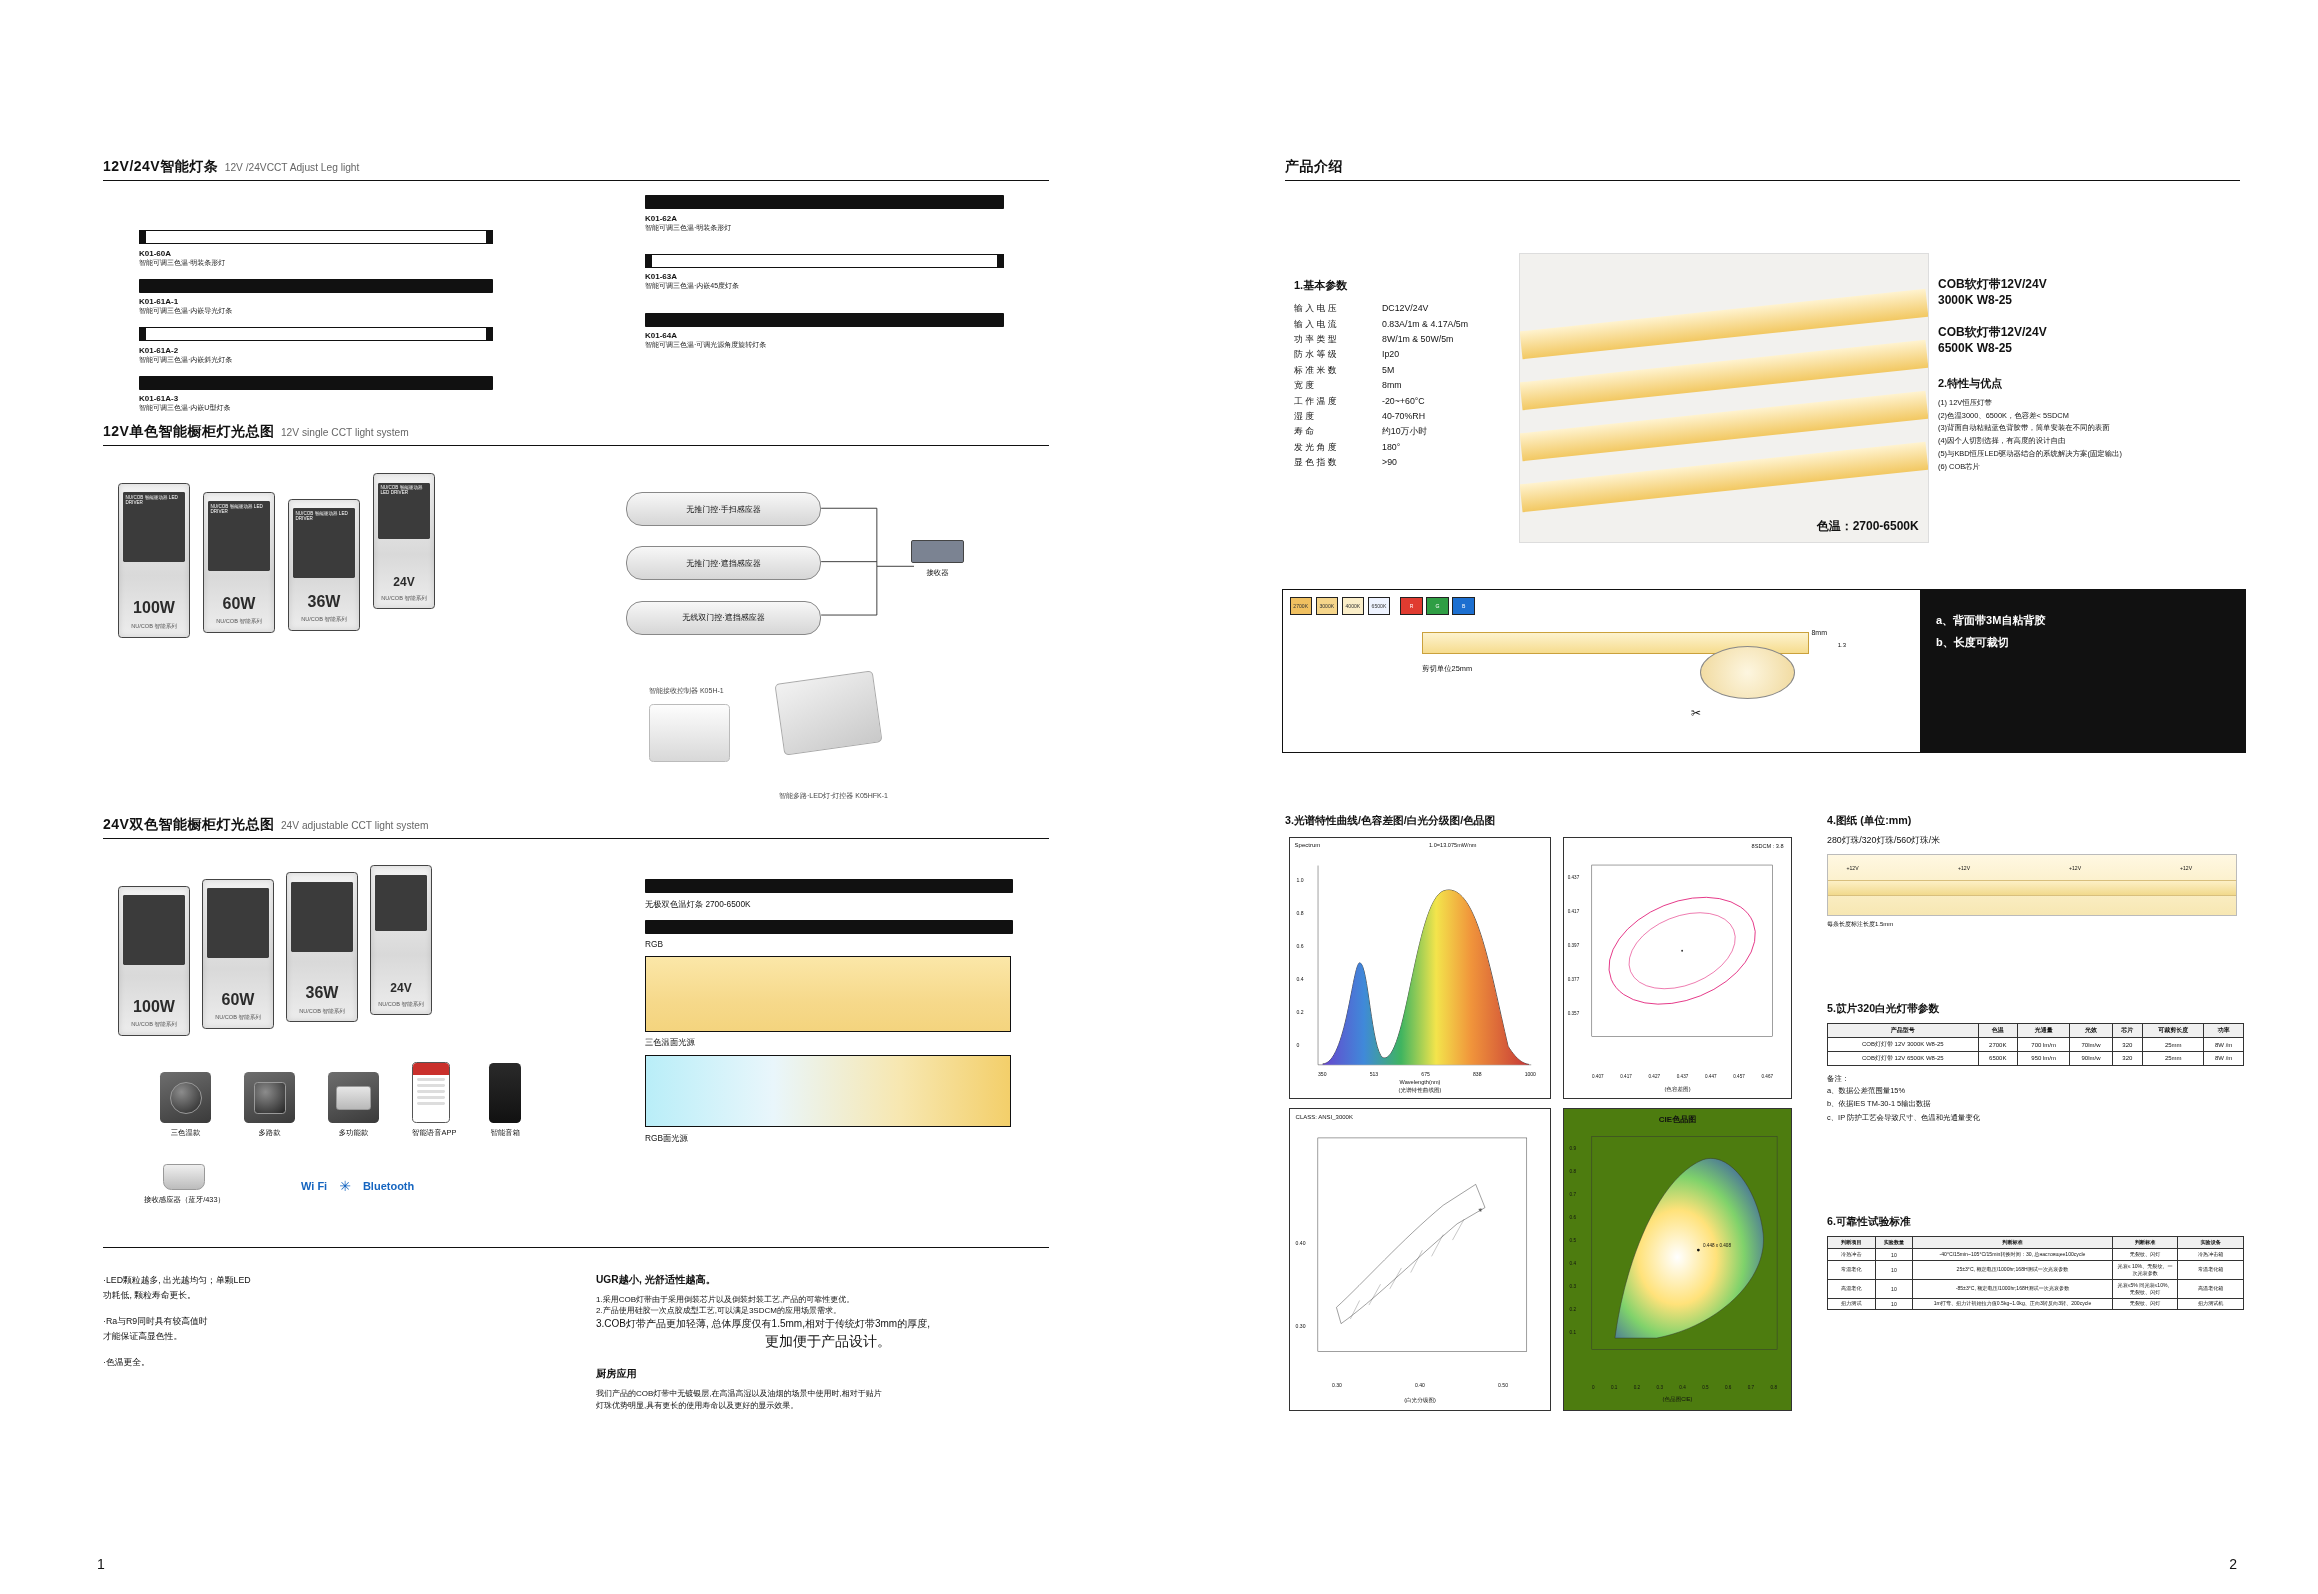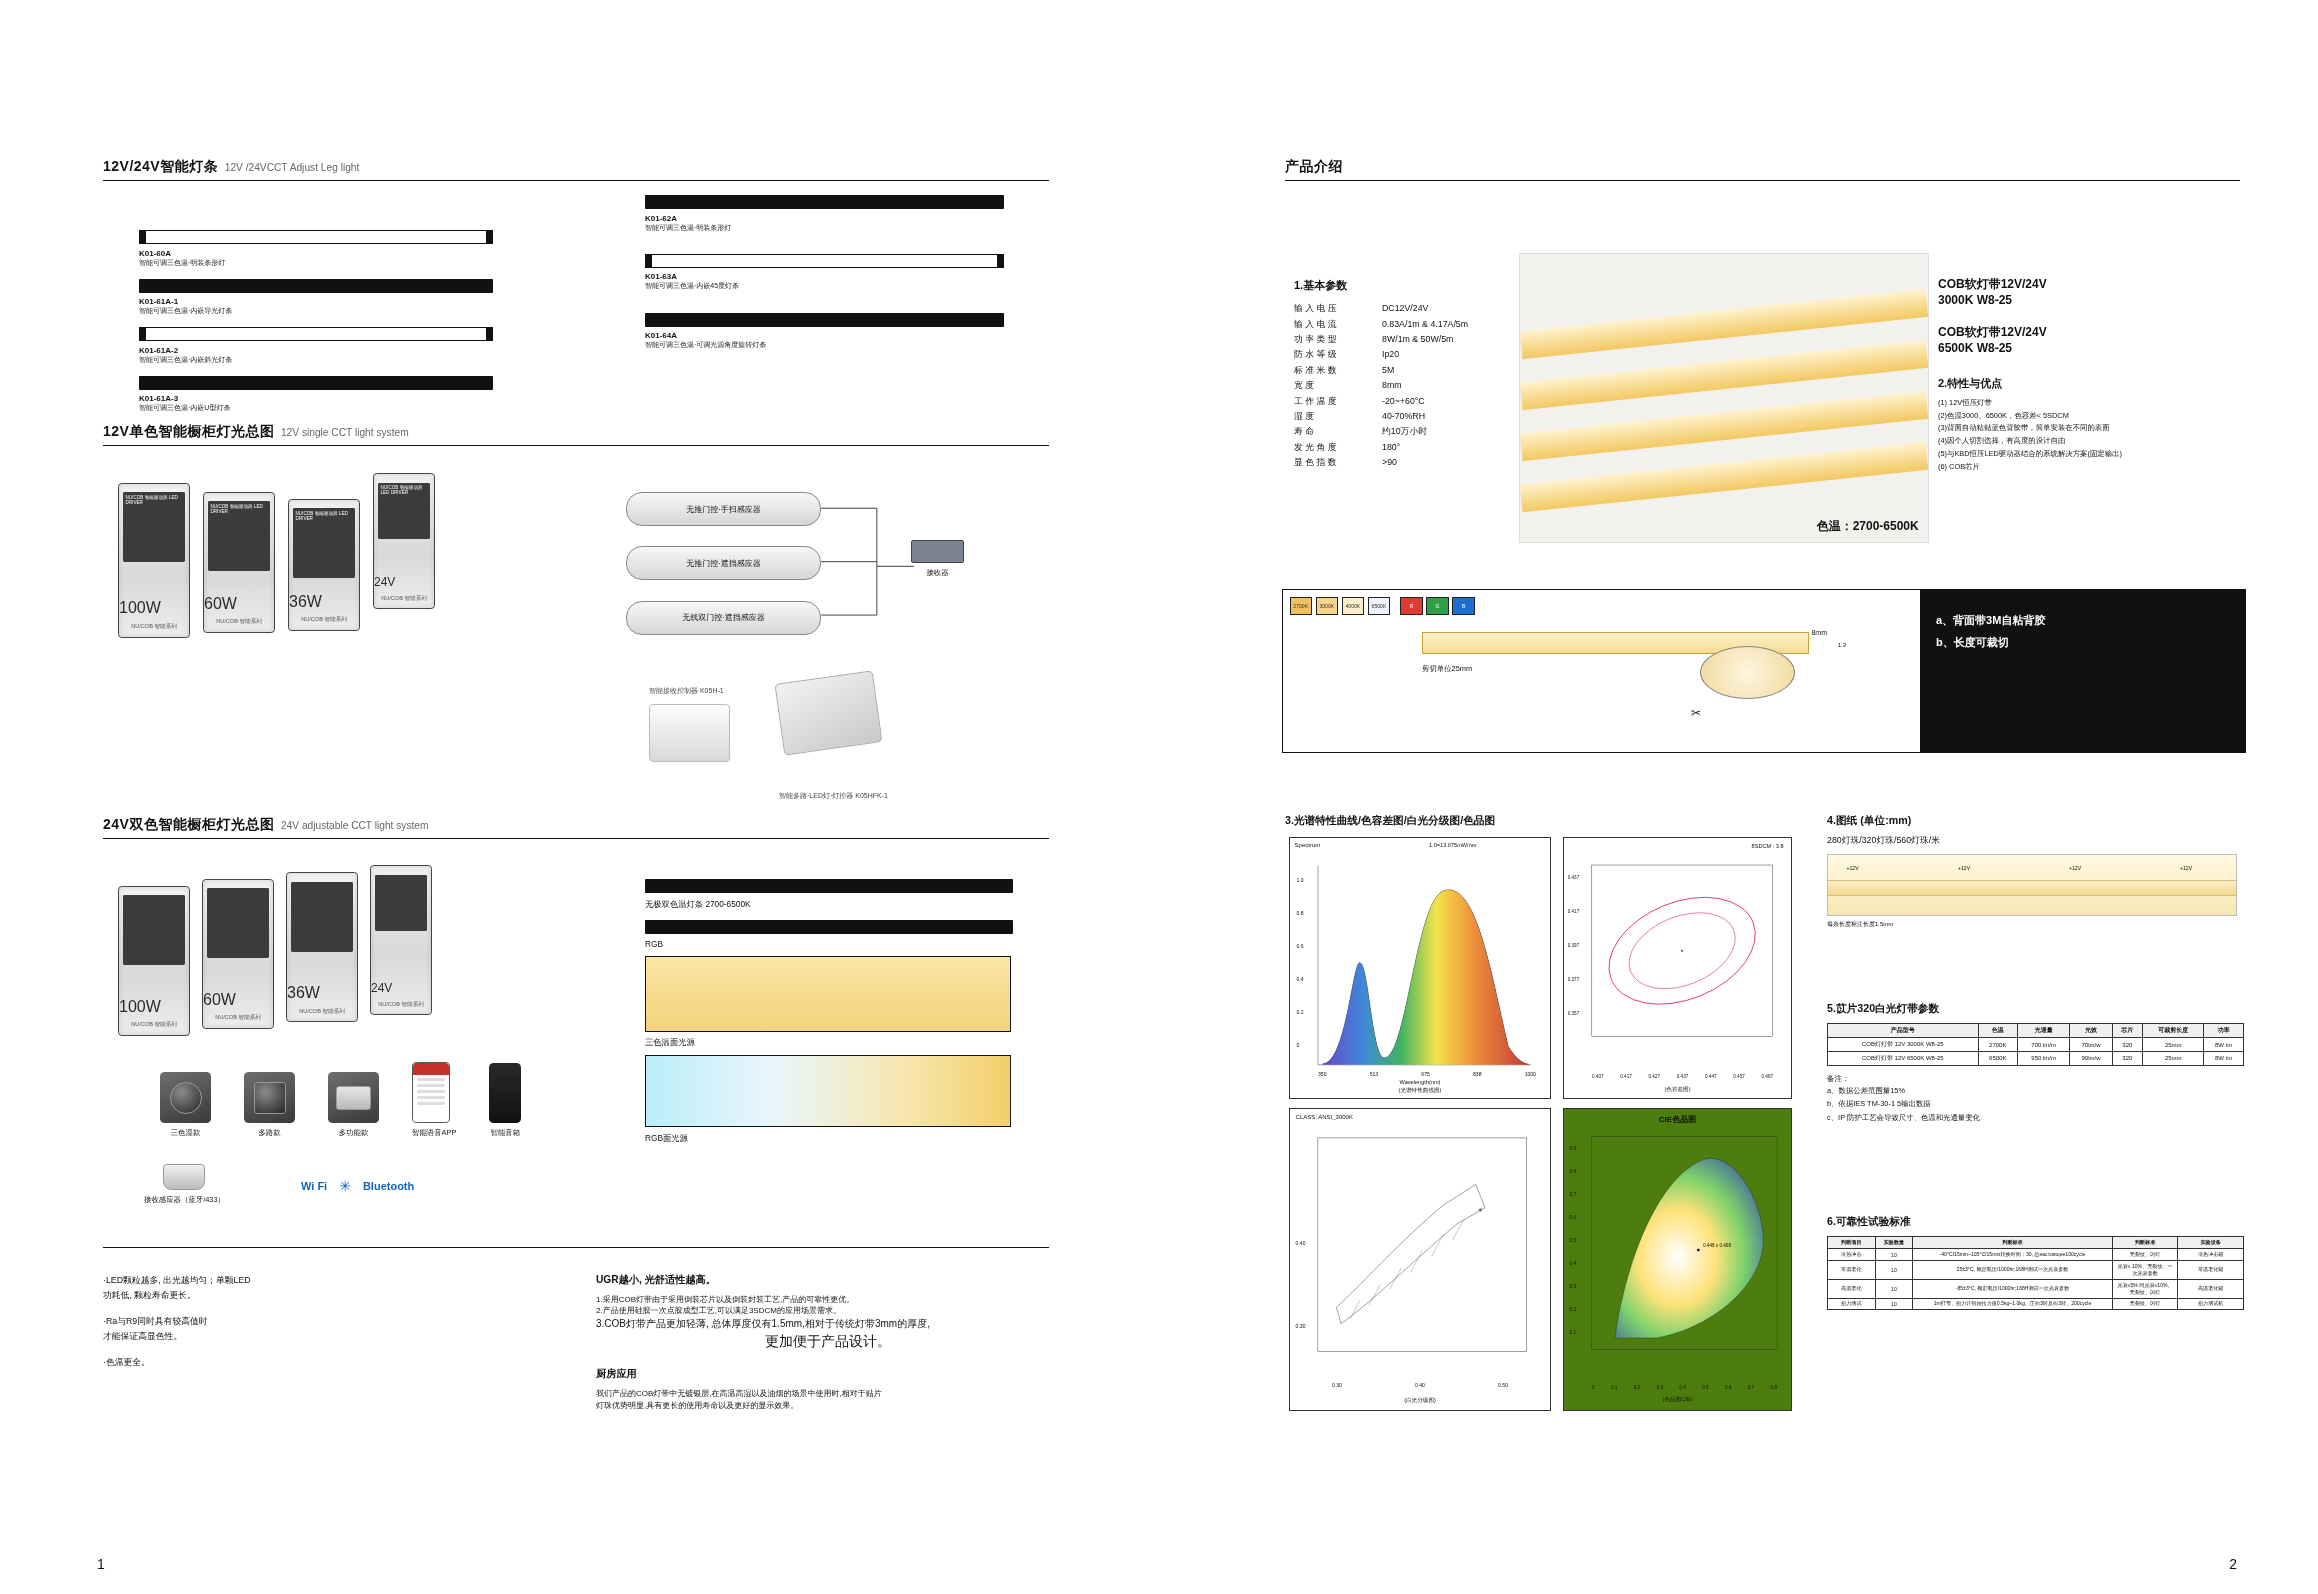--- a/index.html
+++ b/index.html
@@ -12,21 +12,21 @@
   .sec-title .en{font-size:10.2px;color:#666;font-weight:normal;}
   .tiny{font-size:7px;line-height:1.45;}
   .lbl-code{font-size:8px;font-weight:bold;}
   .lbl-desc{font-size:7px;color:#222;}
   .bar{position:relative;height:12px;border:0.9px solid #111;background:#fff;border-radius:0.9px;}
   .bar.black{background:#111;}
   .bar .cap{position:absolute;top:-0.9px;bottom:-0.9px;width:6.5px;background:#111;}
   .bar .cap.l{left:-0.9px;} .bar .cap.r{right:-0.9px;}
   .driver{position:relative;width:70px;height:153px;border:0.9px solid #444;border-radius:3.7px;background:linear-gradient(180deg,#f2f2f2,#d9d9d9 60%,#ededed);box-shadow:inset 0 0 6.5px rgba(0,0,0,.12);}
   .driver .band{position:absolute;left:3.7px;right:3.7px;top:8.3px;height:70px;background:#3b3b3b;border-radius:1.4px;color:#fff;font-size:4.6px;padding:2.8px;box-sizing:border-box;}
-  .driver .watt{position:absolute;left:0;right:0;bottom:19.5px;font-size:16px;font-weight:normal;color:#2b2b2b;}
+  .driver .watt{position:absolute;left:0;right:0;bottom:19.5px;text-align:center;font-size:16px;font-weight:bold;color:#2b2b2b;}
   .driver .brand{position:absolute;left:0;right:0;bottom:5.6px;text-align:center;font-size:5.6px;color:#555;}
   .cap-sm{font-size:7.4px;text-align:center;margin-top:4.6px;}
   .panel{border:0.9px solid #111;}
   .kv{font-size:8.8px;line-height:1.75;}
   .bullet{font-size:8.8px;line-height:1.7;}
   .tbl{border-collapse:collapse;width:100%;font-size:6px;}
   .tbl th,.tbl td{border:0.5px solid #333;padding:1.9px 2.3px;text-align:center;}
   .tbl th{background:#f0f0f0;font-weight:bold;}
   .swatch{width:20.4px;height:16.7px;border:0.5px solid #222;display:flex;align-items:center;justify-content:center;font-size:5.1px;color:#333;}
   .pgnum{position:absolute;bottom:23px;font-size:14px;color:#111;}

